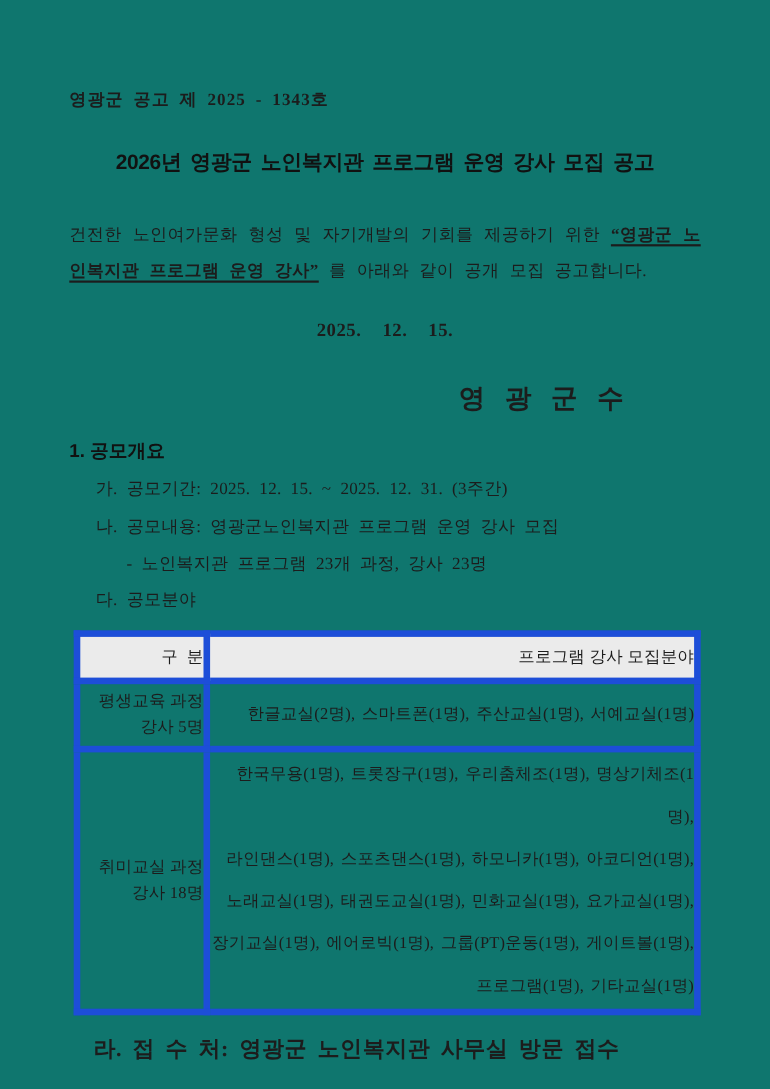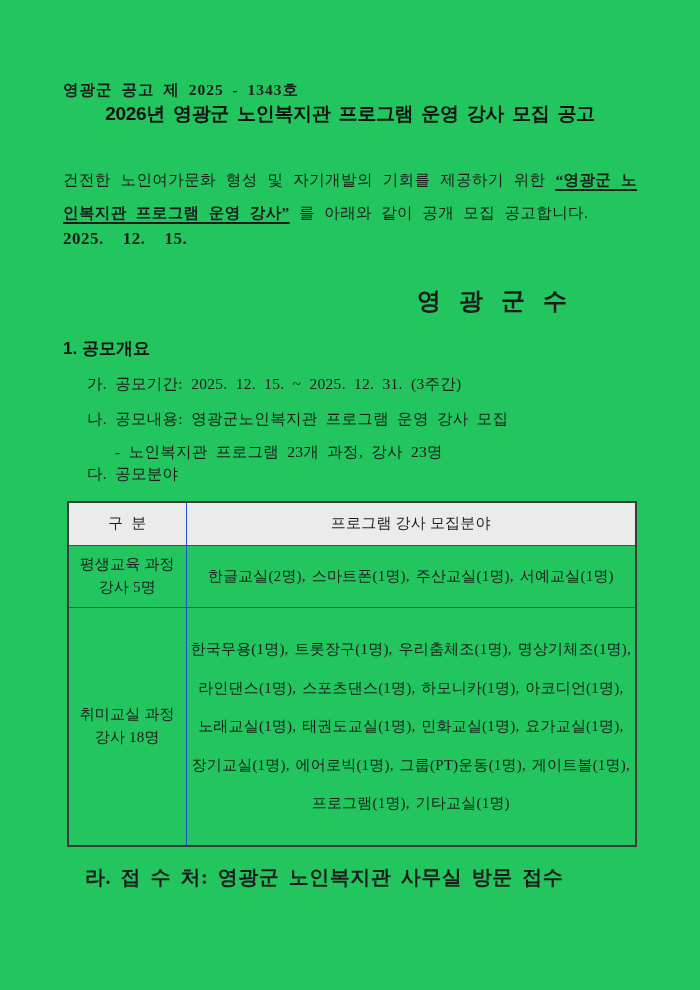--- a/index.html
+++ b/index.html
@@ -1,33 +1,34 @@
 <!DOCTYPE html>
 <html><head>
 <meta charset="utf-8">
 <style>
   * { margin: 0; padding: 0; box-sizing: border-box; }
   html, body { background: #ffffff; }
   .page {
     position: relative;
     width: 700px;
     height: 990px;
-    background: #22c55e;
+    background: #0f766e;
     color: #1c1c1c;
     font-family: "Liberation Serif", "DejaVu Serif", serif;
     padding: 80px 63px 0 63px;
     overflow: hidden;
   }
   .doc-number {
     font-size: 15.5px;
     font-weight: 700;
     letter-spacing: 1px;
     word-spacing: 4px;
   }
   .title {
+    margin-top: 34px;
     text-align: center;
     font-family: "Liberation Sans", "DejaVu Sans", sans-serif;
     font-size: 19px;
     font-weight: 700;
     letter-spacing: -0.3px;
     word-spacing: 3px;
     color: #111;
   }
   .intro {
     margin-top: 36px;
@@ -38,21 +39,22 @@
     word-spacing: 5px;
     letter-spacing: 0.4px;
   }
   .intro .em {
     font-weight: 700;
     text-decoration: underline;
     text-underline-offset: 4px;
     text-decoration-thickness: 1.5px;
   }
   .date-line {
-    text-align: left;
+    margin-top: 27px;
+    text-align: center;
     font-size: 17px;
     font-weight: 600;
     white-space: pre;
     letter-spacing: 0.5px;
   }
   .signer-line {
     margin-top: 36px;
     text-align: right;
     padding-right: 64px;
     font-size: 24px;
@@ -70,33 +72,33 @@
     margin-left: 24px;
     font-size: 15.5px;
     letter-spacing: 0.3px;
     word-spacing: 4px;
     line-height: 22px;
   }
   .item .lbl { font-weight: 400; }
   .item-ga   { margin-top: 13px; }
   .item-na   { margin-top: 13px; }
   .item-dash { margin-top: 11px; margin-left: 52px; }
-  .item-da   { }
+  .item-da   { margin-top: 11px; }
   .recruit-table {
     margin-top: 16px;
     margin-left: 4px;
     width: 570px;
     border-collapse: collapse;
     border: 2px solid #3b3b3b;
     font-size: 15px;
     table-layout: fixed;
   }
   .recruit-table td, .recruit-table th {
-    border: 1px solid #1d4ed8;
-    text-align: center;
+    border: 6px solid #1d4ed8;
+    text-align: right;
     vertical-align: middle;
     font-weight: normal;
     letter-spacing: 0.2px;
   }
   .col-cat { width: 118px; }
   .thead-row th { background: #ebebeb; height: 43px; }
   .th-cat { white-space: pre; }
   .row-1 td { height: 62px; }
   .row-2 td { height: 239px; }
   .cat-cell div { line-height: 23px; }

